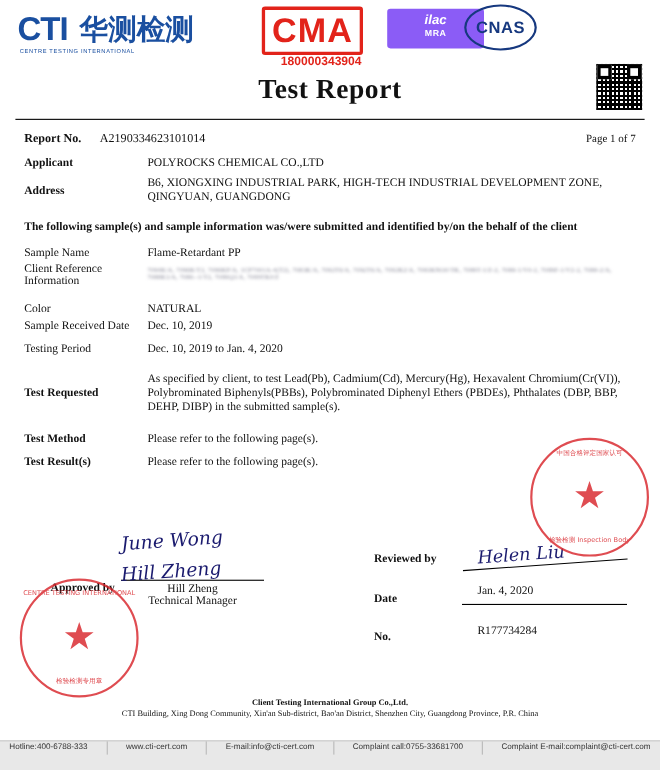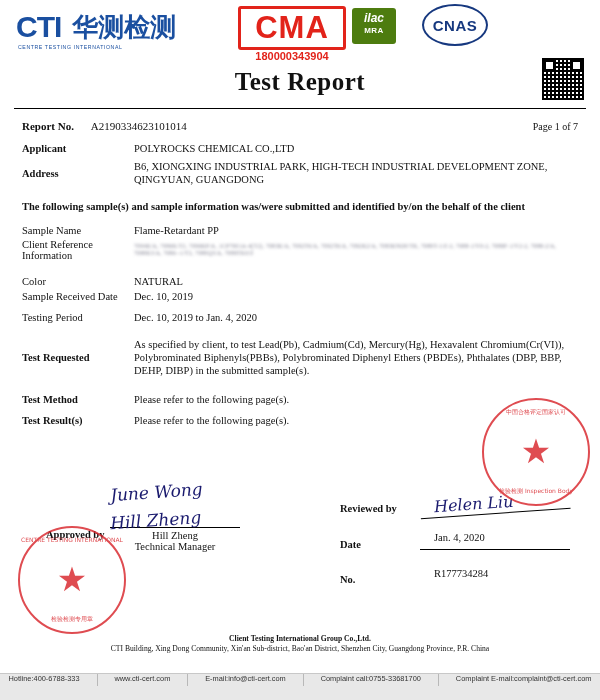--- a/index.html
+++ b/index.html
@@ -55,21 +55,21 @@
     color: #1a4fa0;
     margin-left: 2px;
     margin-top: 2px;
   }
 
   
   .cma {
     position: absolute;
     left: 238px;
     top: 6px;
-    width: 108px;
+    width: 92px;
     height: 44px;
     border: 3px solid #e2231a;
     border-radius: 3px;
     box-sizing: border-box;
   }
   .cma-text {
     font-family: "Liberation Sans", sans-serif;
     font-weight: bold;
     font-size: 31px;
     color: #e2231a;
@@ -87,23 +87,23 @@
     font-size: 11px;
     font-weight: bold;
     color: #e2231a;
   }
 
   
   .ilac {
     position: absolute;
     left: 352px;
     top: 8px;
-    width: 44px;
+    width: 88px;
     height: 36px;
-    background: #4d7c0f;
+    background: #8b5cf6;
     border-radius: 3px;
     color: #fff;
     text-align: center;
     box-sizing: border-box;
     padding-top: 4px;
   }
   .ilac-main {
     font-family: "Liberation Sans", sans-serif;
     font-size: 12px;
     font-weight: bold;

